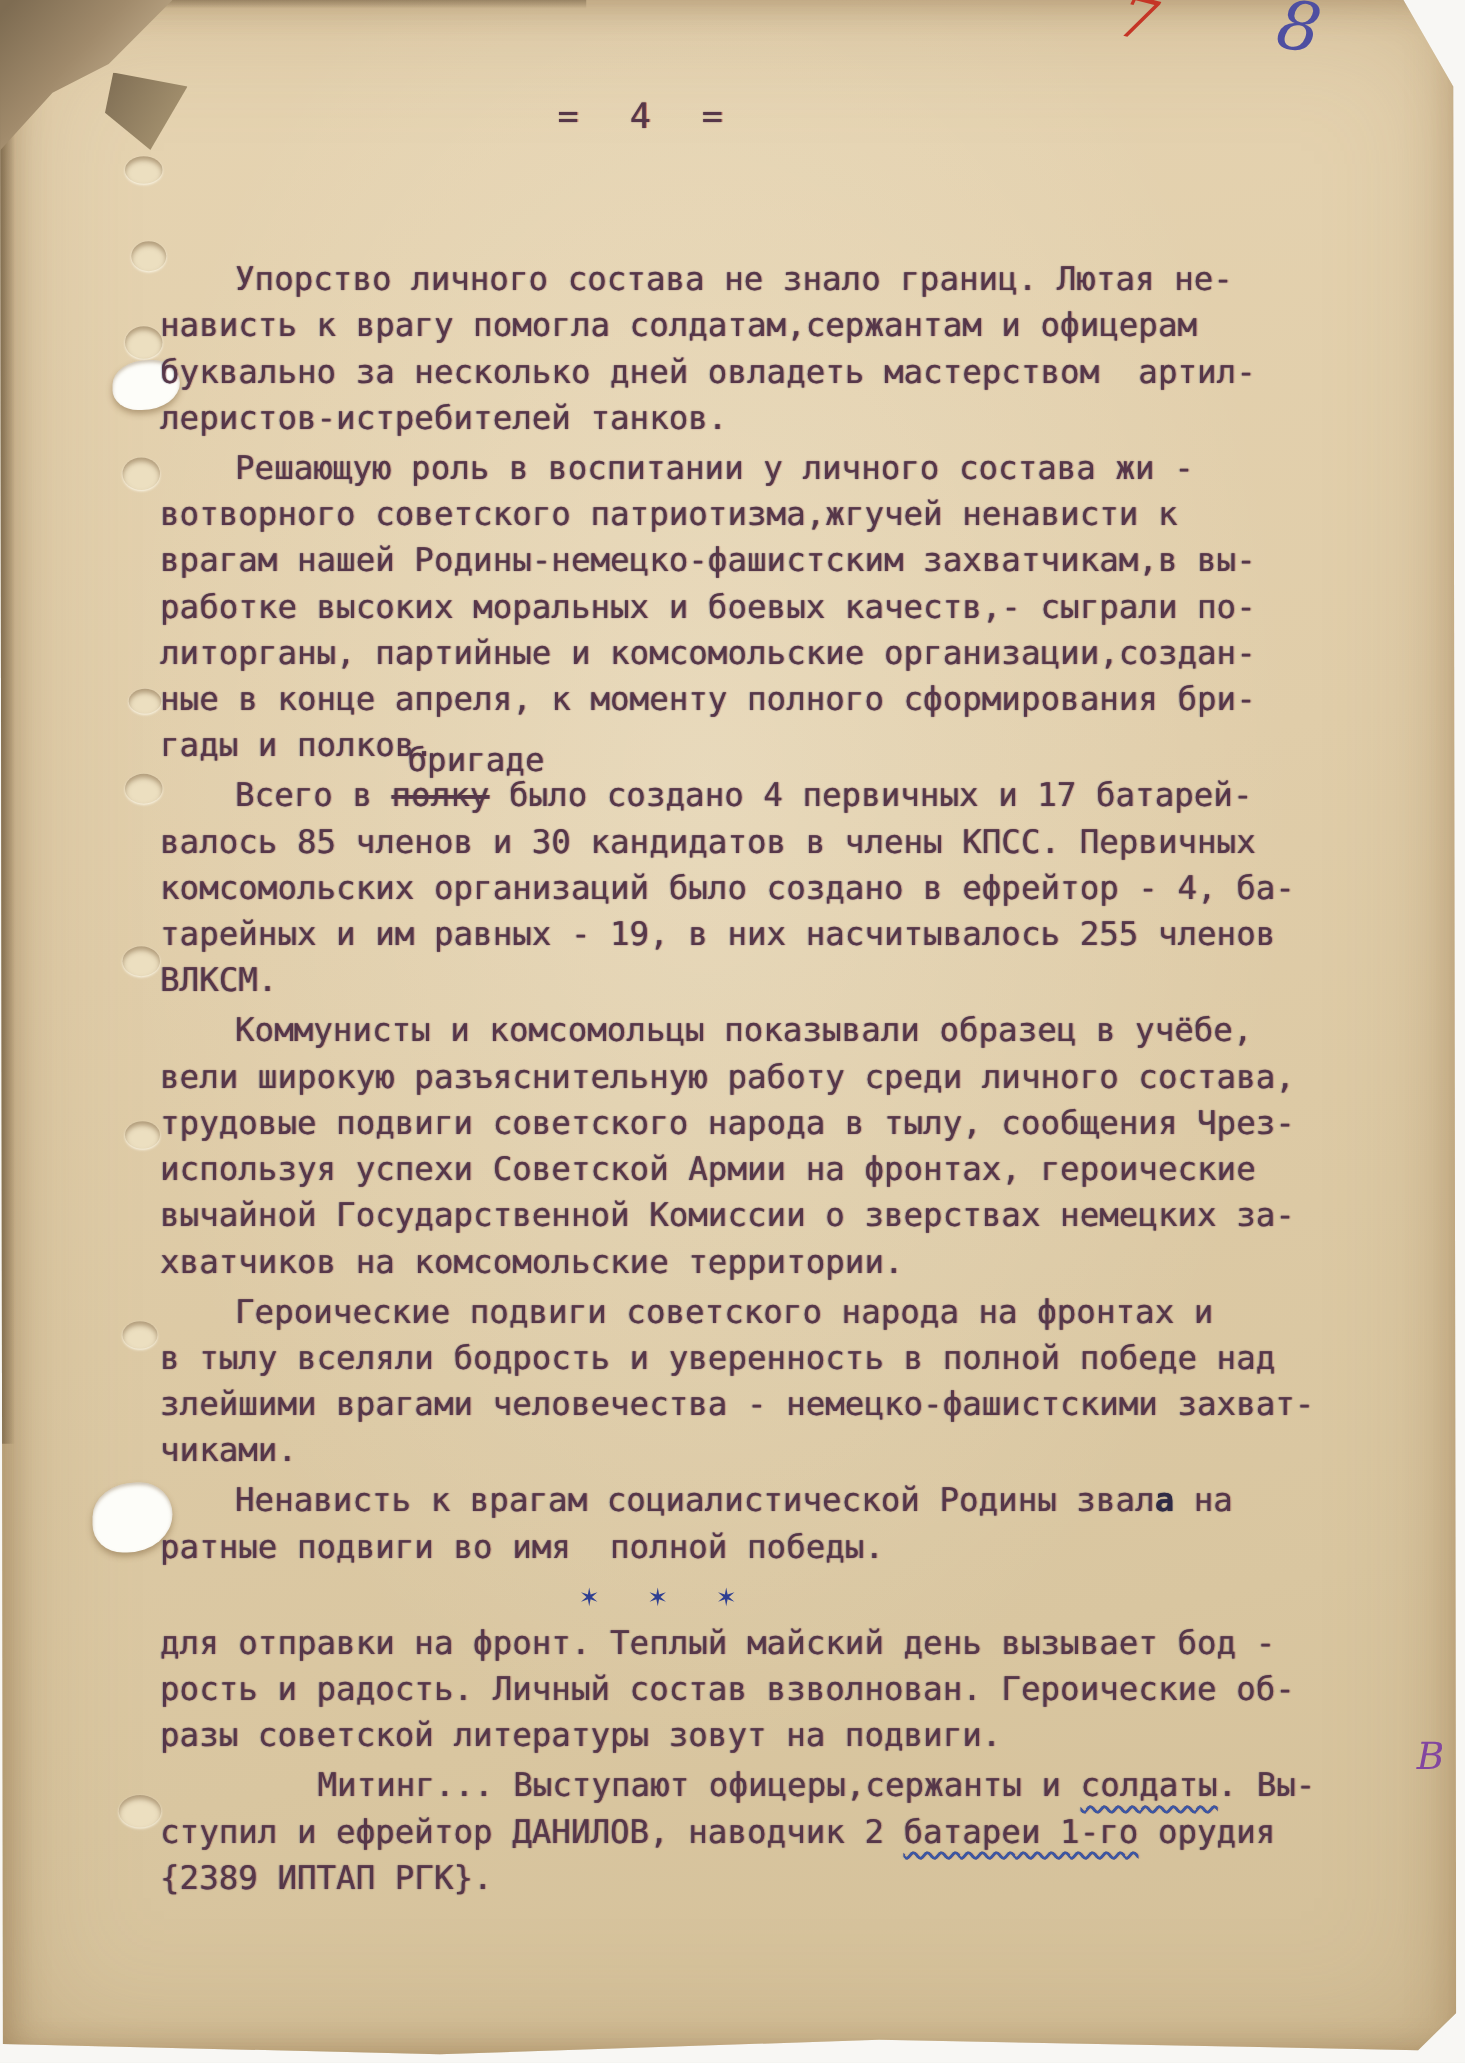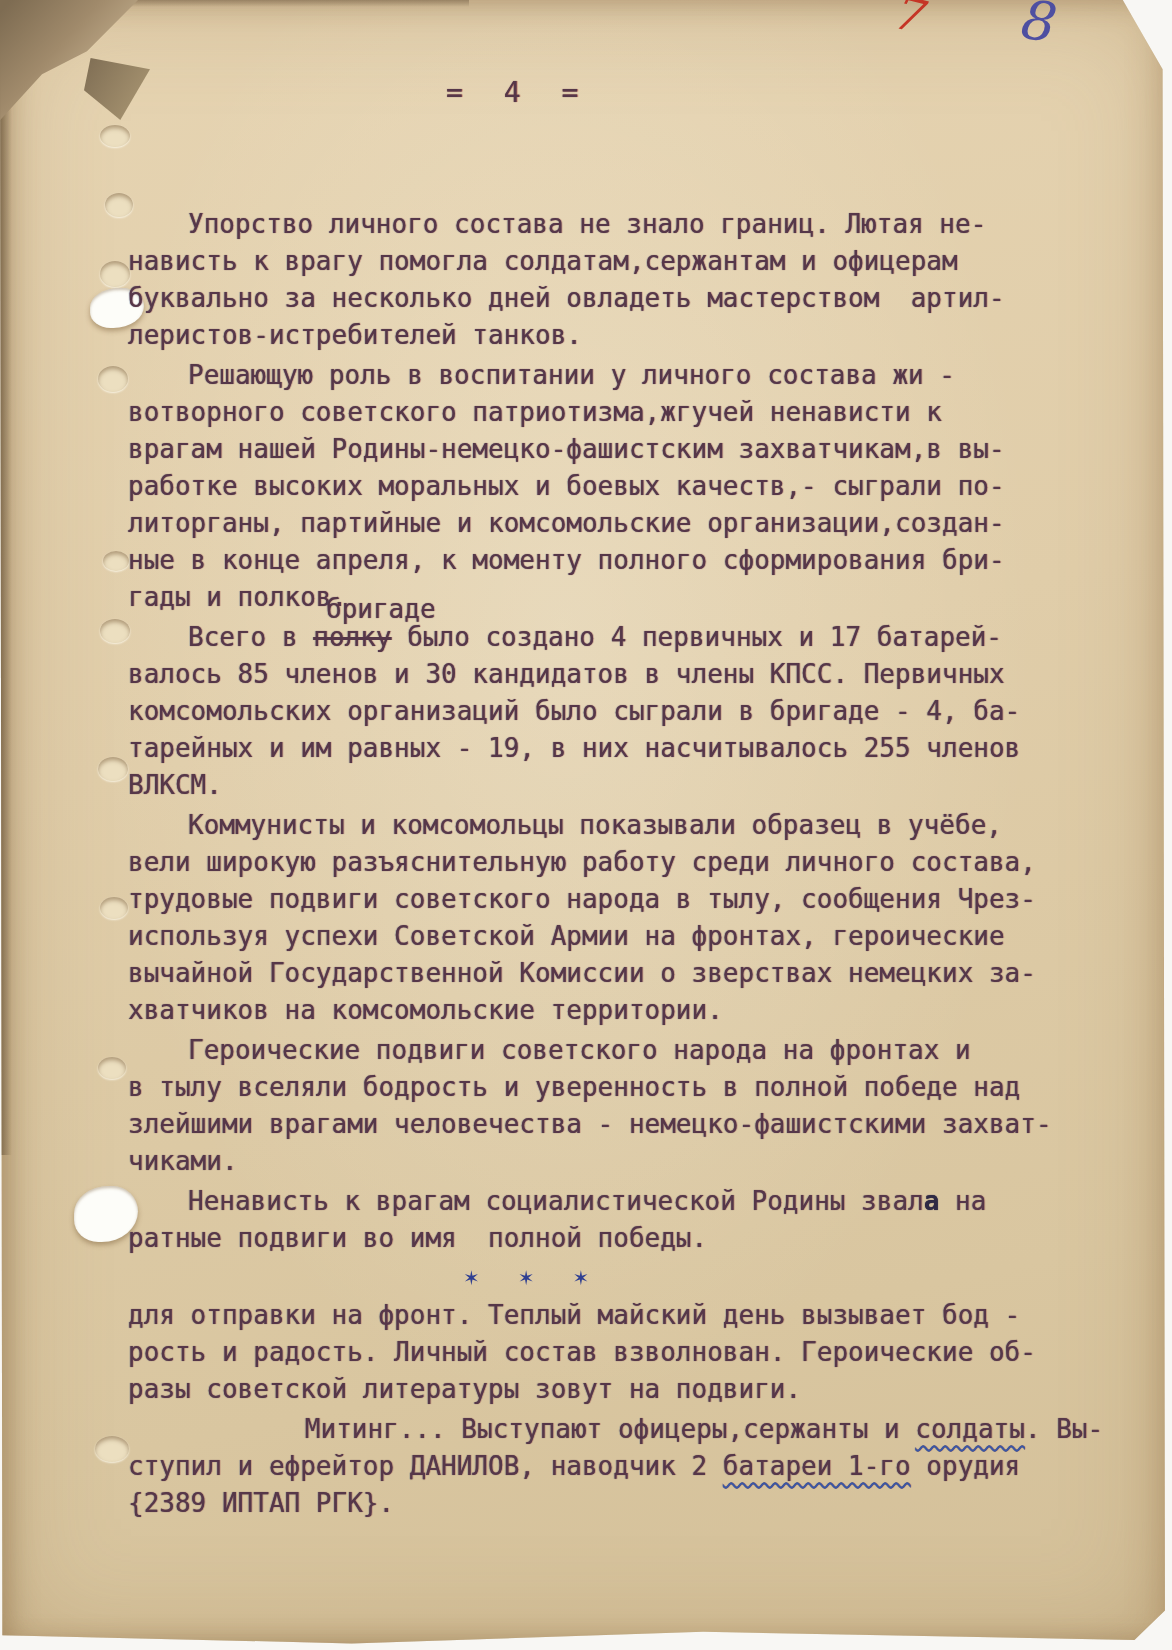--- a/index.html
+++ b/index.html
@@ -35,21 +35,21 @@
   .hole{position:absolute;border-radius:50%;background:#ecdfc0;
     box-shadow:inset 0 3px 4px rgba(118,88,52,0.5),0 1px 2px rgba(255,252,240,0.8);}
   .hole.big{background:#fdfdf9;border-radius:58% 42% 60% 40%/52% 48% 58% 42%;
     box-shadow:inset 0 2px 3px rgba(118,88,52,0.35),0 3px 5px rgba(118,88,52,0.45);}
 
   .typed{position:absolute;left:128px;top:166px;right:18px;font-size:26px;
     text-shadow:1px 0 0 rgba(165,60,60,0.22),-1px 0 0 rgba(60,115,160,0.18),0 0 1px rgba(86,55,73,0.85);margin-top:40px;}
   .tline{white-space:pre;line-height:37px;height:37px;position:relative;}
   .para{margin-bottom:3px;}
   .indent-first > .tline:first-child,.tline.indent{text-indent:60px;}
-  .tline.indent-lg{text-indent:126px;text-align:center;}
+  .tline.indent-lg{text-indent:126px;}
 
   .page-num{position:absolute;left:446px;top:76px;font-size:28px;letter-spacing:12px;
     font-family:"DejaVu Sans Mono",monospace;
     text-shadow:1px 0 0 rgba(180,55,45,0.4),0 0 1px rgba(86,55,73,0.9);}
 
   .hand{position:absolute;font-family:"DejaVu Serif",serif;font-style:italic;}
   .red-mark{left:896px;top:-12px;font-size:46px;color:#c53526;transform:rotate(14deg);}
   .blue-mark{left:1022px;top:-10px;font-size:54px;color:#4e4fa1;transform:rotate(9deg);}
 
   .struck{text-decoration:line-through;text-decoration-thickness:2.5px;}
@@ -112,21 +112,21 @@
           <div class="tline">работке высоких моральных и боевых качеств,- сыграли по-</div>
           <div class="tline">литорганы, партийные и комсомольские организации,создан-</div>
           <div class="tline">ные в конце апреля, к моменту полного сформирования бри-</div>
           <div class="tline">гады и полков.</div>
         </div>
 
       <div class="para">
         <div class="tline indent"><span>Всего в </span><span class="struck">полку</span><span> было создано 4 первичных и 17 батарей-</span><span class="insert-above">бригаде</span></div>
         <div>
             <div class="tline">валось 85 членов и 30 кандидатов в члены КПСС. Первичных</div>
-            <div class="tline">комсомольских организаций было сыграли в бригаде - 4, ба-</div>
+            <div class="tline">комсомольских организаций было создано в ефрейтор - 4, ба-</div>
             <div class="tline">тарейных и им равных - 19, в них насчитывалось 255 членов</div>
             <div class="tline">ВЛКСМ.</div>
           </div>
       </div>
 
       <div class="para indent-first">
           <div class="tline">Коммунисты и комсомольцы показывали образец в учёбе,</div>
           <div class="tline">вели широкую разъяснительную работу среди личного состава,</div>
           <div class="tline">трудовые подвиги советского народа в тылу, сообщения Чрез-</div>
           <div class="tline">используя успехи Советской Армии на фронтах, героические</div>

